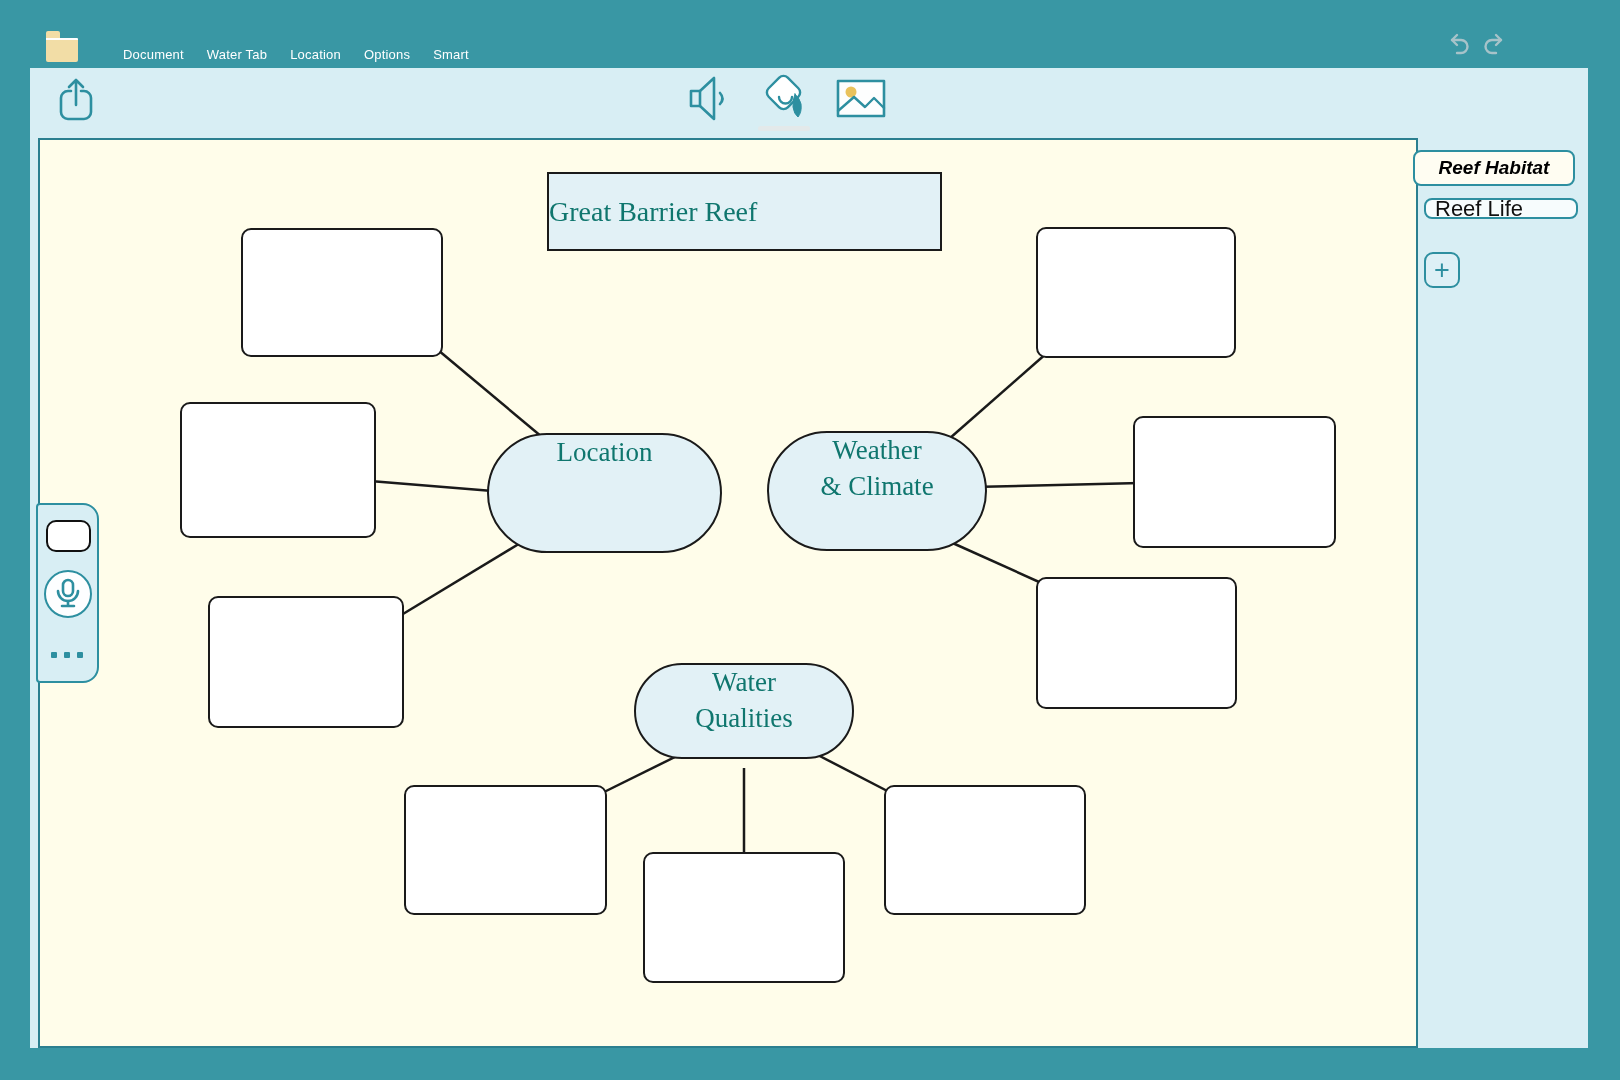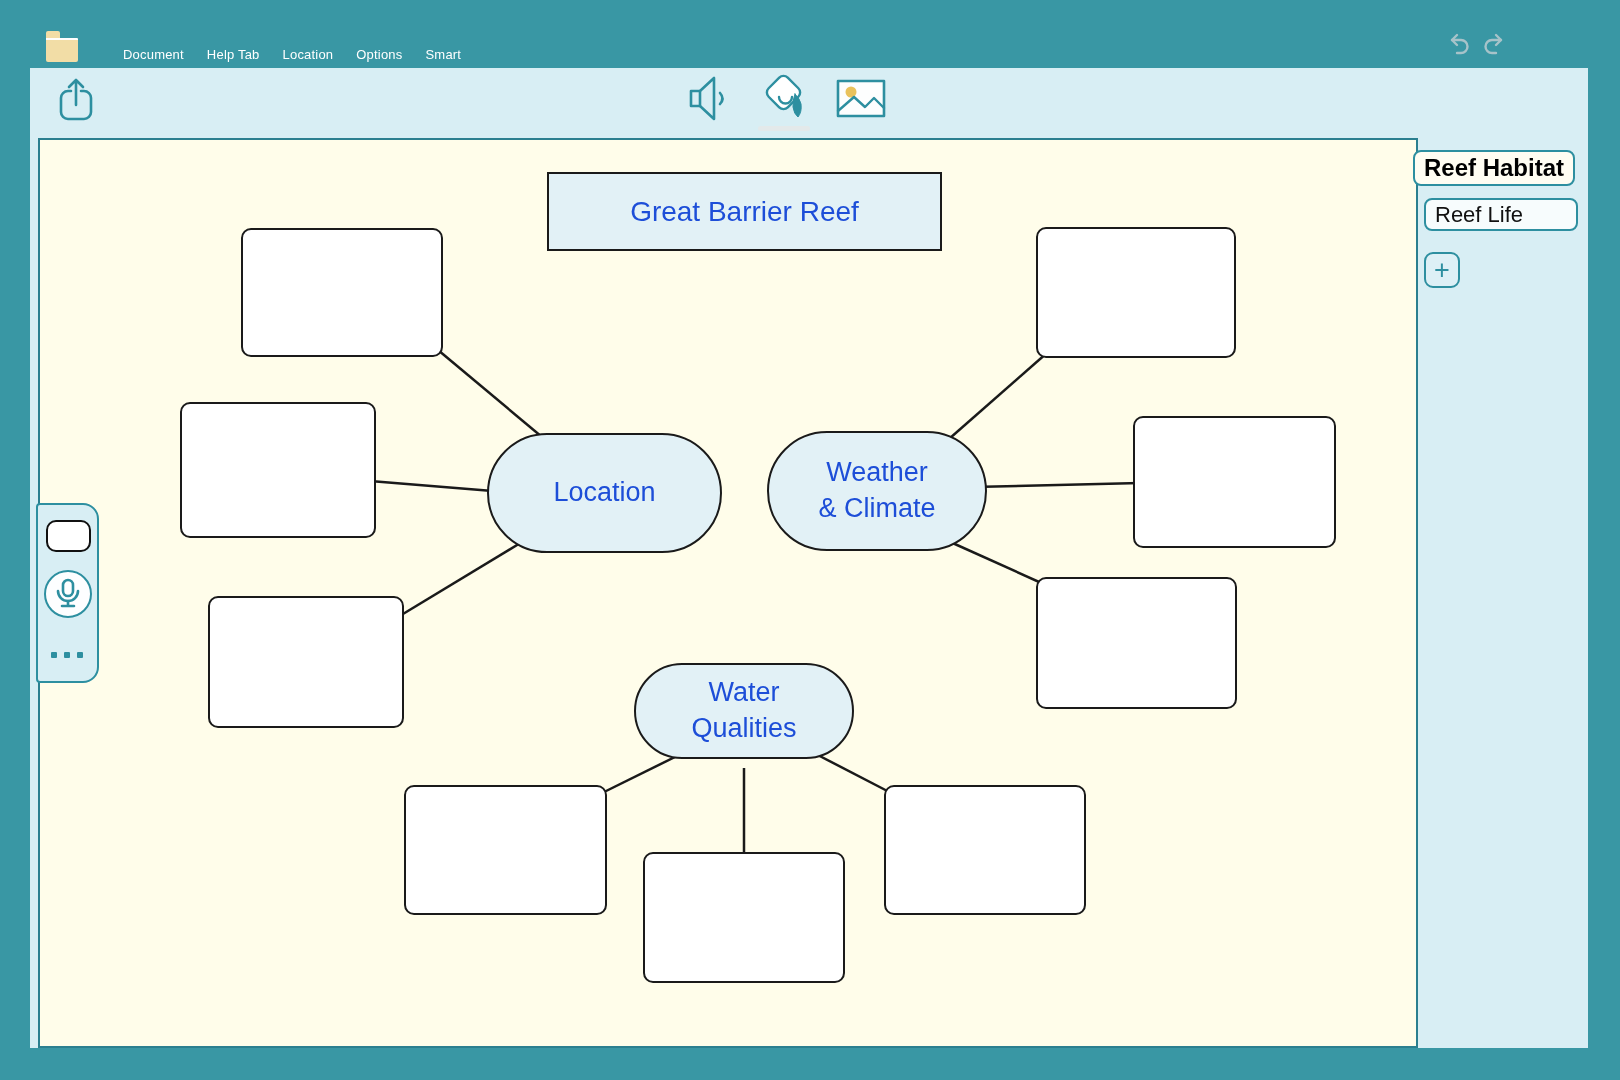--- a/index.html
+++ b/index.html
@@ -19,31 +19,31 @@
   
   .panel-bg{position:absolute;left:30px;top:68px;width:1558px;height:980px;background:#d8eef4;}
 
   
   .tool{position:absolute;}
   .tool-underline{position:absolute;left:758px;top:126px;width:52px;height:5px;background:#e3e9ea;border-radius:3px;}
 
   
   .canvas{position:absolute;left:38px;top:138px;width:1380px;height:910px;background:#fffdea;border:2px solid #2b7f8f;box-sizing:border-box;z-index:2;}
   .wires{position:absolute;left:0;top:0;width:1380px;height:910px;}
-  .node{position:absolute;box-sizing:border-box;color:#1d4ed8;display:flex;align-items:center;justify-content:center;text-align:center;}
+  .node{position:absolute;box-sizing:border-box;color:#0f766e;display:flex;align-items:center;justify-content:flex-start;text-align:center;font-family:Liberation Serif, serif;}
   .titlebox{left:507px;top:32px;width:395px;height:79px;background:#e2f1f6;border:2px solid #1a1a1a;font-size:28px;}
   .oval{background:#e2f1f6;border:2px solid #1a1a1a;border-radius:62px;font-size:27px;line-height:1.32;flex-direction:column;}
   .oval-location{left:447px;top:293px;width:235px;height:120px;}
   .oval-weather{left:727px;top:291px;width:220px;height:120px;}
   .oval-water{left:594px;top:523px;width:220px;height:96px;}
   .box{background:#ffffff;border:2px solid #1a1a1a;border-radius:10px;}
 
   
-  .sidebar-tab{position:absolute;left:1413px;top:150px;width:162px;height:36px;background:#fffdf2;border:2px solid #2d8fa0;border-radius:8px;box-sizing:border-box;display:flex;align-items:center;justify-content:center;font-weight:bold;font-size:24px;color:#000;z-index:4;}
-  .sidebar-input{position:absolute;left:1424px;top:198px;width:154px;height:33px;background:#f7fcfd;border:2px solid #2d8fa0;border-radius:8px;box-sizing:border-box;font-family:"Liberation Sans",sans-serif;font-size:22px;color:#111;padding:0 6px 0 9px;z-index:4;outline:none;}
+  .sidebar-tab{position:absolute;left:1413px;top:150px;width:162px;height:36px;background:#fffdf2;border:2px solid #2d8fa0;border-radius:8px;box-sizing:border-box;display:flex;align-items:center;justify-content:center;font-weight:bold;font-size:19px;color:#000;z-index:4;font-style:italic;}
+  .sidebar-input{position:absolute;left:1424px;top:198px;width:154px;height:21px;background:#f7fcfd;border:2px solid #2d8fa0;border-radius:8px;box-sizing:border-box;font-family:"Liberation Sans",sans-serif;font-size:22px;color:#111;padding:0 6px 0 9px;z-index:4;outline:none;}
   .add-btn{position:absolute;left:1424px;top:252px;width:36px;height:36px;background:#ddf0f6;border:2px solid #2d8fa0;border-radius:9px;box-sizing:border-box;color:#2d8fa0;font-size:27px;line-height:30px;display:flex;align-items:center;justify-content:center;z-index:4;cursor:default;}
 
   
   .float-panel{position:absolute;left:36px;top:503px;width:63px;height:180px;background:#d8eef4;border:2px solid #2d8fa0;border-radius:4px 16px 16px 4px;box-sizing:border-box;z-index:5;}
   .slot{position:absolute;left:8px;top:15px;width:45px;height:32px;background:#ffffff;border:2px solid #111111;border-radius:10px;box-sizing:border-box;}
   .mic-circle{position:absolute;left:6px;top:65px;width:48px;height:48px;background:#fdfeff;border:2px solid #2d8fa0;border-radius:50%;box-sizing:border-box;display:flex;align-items:center;justify-content:center;}
   .dots{position:absolute;left:13px;top:147px;display:flex;gap:7px;}
   .dots i{width:6px;height:6px;background:#2d8fa0;border-radius:1px;display:block;}
 </style>
 </head>
@@ -51,21 +51,21 @@
 
 <div class="window">
 
   <div class="menubar">
     <div class="folder">
       <div class="tab"></div>
       <div class="body"></div>
     </div>
     <div class="menu-items">
       <span>Document</span>
-      <span>Help Tab</span>
+      <span>Water Tab</span>
       <span>Location</span>
       <span>Options</span>
       <span>Smart</span>
     </div>
     <div class="history">
       <svg width="27" height="27" viewBox="0 0 27 27" fill="none" stroke="#a7c3c9" stroke-width="2.4" stroke-linecap="round" stroke-linejoin="round">
         <path d="M7 9 H16 A6.5 6.5 0 0 1 16 22 H12"></path>
         <path d="M7 9 L12 4 M7 9 L12 14"></path>
       </svg>
       <svg width="27" height="27" viewBox="0 0 27 27" fill="none" stroke="#a7c3c9" stroke-width="2.4" stroke-linecap="round" stroke-linejoin="round">

